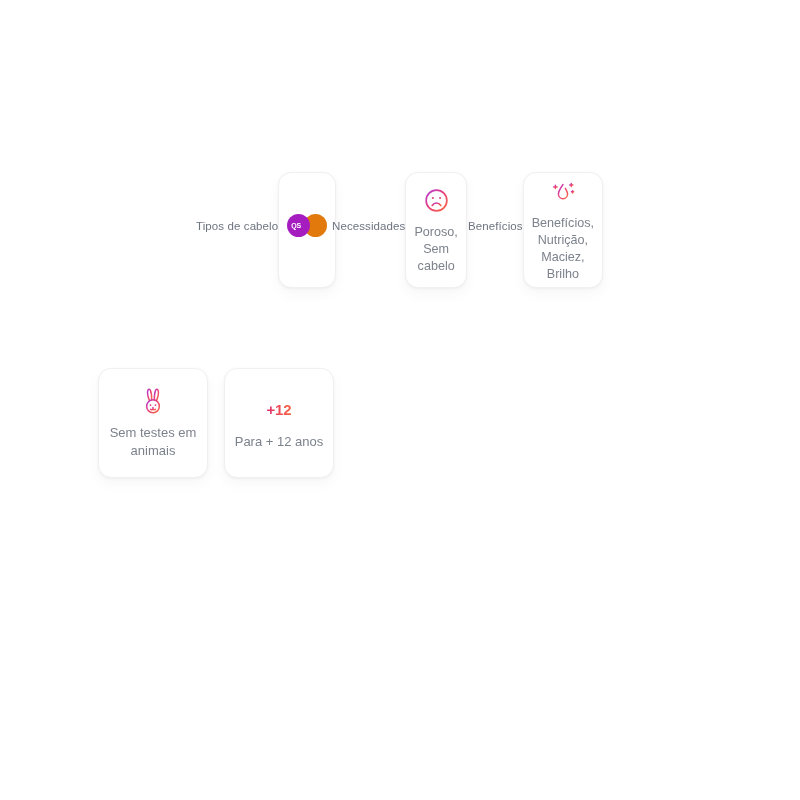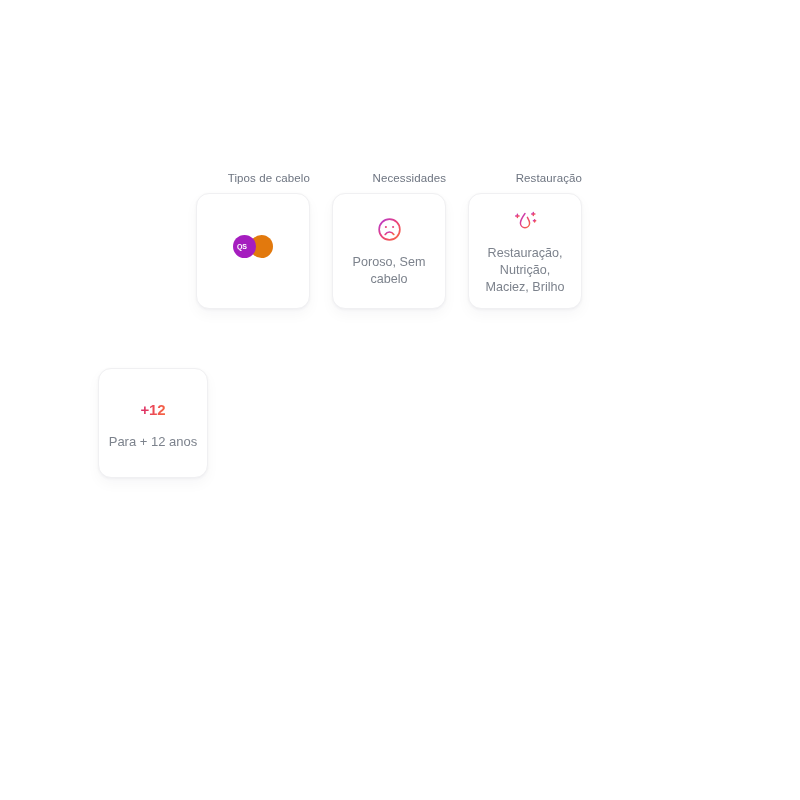--- a/index.html
+++ b/index.html
@@ -28,22 +28,21 @@
   .category-row {
     position: absolute;
     left: 196px;
     top: 172px;
     display: flex;
     gap: 22px;
     align-items: flex-start;
   }
   .category-col {
     display: flex;
-    flex-direction: column;
-    align-items: flex-end;
+    align-items: center;
     width: 114px;
   }
   .category-label {
     font-size: 11.5px;
     color: #6d7480;
     letter-spacing: 0.1px;
     margin-bottom: 9px;
     white-space: nowrap;
     text-align: center;
   }
@@ -182,39 +181,52 @@
             <circle cx="8.8" cy="9.8" r="0.95" fill="url(#gIcon)" stroke="none"></circle>
             <circle cx="15.2" cy="9.8" r="0.95" fill="url(#gIcon)" stroke="none"></circle>
             <path d="M8.2 16.4c1-1.5 2.3-2.2 3.8-2.2s2.8 0.7 3.8 2.2"></path>
           </svg>
         </div>
         <div class="card-text">Poroso, Sem cabelo</div>
       </div>
     </div>
 
     <div class="category-col">
-      <div class="category-label">Restauração</div>
+      <div class="category-label">Benefícios</div>
       <div class="card category-card">
         <div class="card-icon">
           <svg width="30" height="28" viewBox="0 0 30 28" fill="none" stroke="url(#gIcon)" stroke-width="1.45" stroke-linecap="round" stroke-linejoin="round">
             <path d="M15 6.5c0 0-4.6 6.4-4.6 9.6a4.6 4.6 0 0 0 9.2 0c0-1.6-1.1-3.9-2.2-5.8"></path>
             <path d="M7.4 7.2v3.4M5.7 8.9h3.4"></path>
             <path d="M23.3 5.4v3.2M21.7 7h3.2"></path>
             <path d="M24.6 12.6v2.3M23.4 13.7h2.3"></path>
           </svg>
         </div>
-        <div class="card-text">Restauração, Nutrição, Maciez, Brilho</div>
+        <div class="card-text">Benefícios, Nutrição, Maciez, Brilho</div>
       </div>
     </div>
   </div>
 
   <div class="badge-row">
 
 
 
+    <div class="card badge-card">
+      <div class="badge-icon">
+        <svg width="26" height="29" viewBox="0 0 24 28" fill="none" stroke="url(#gIcon)" stroke-width="1.45" stroke-linecap="round" stroke-linejoin="round">
+          <path d="M8.6 13.2C7.4 10 6.2 5.6 7 3.3c0.5-1.5 2-1.3 2.6 0.2 0.8 2 1.2 6 1.1 9.3"></path>
+          <path d="M15.4 13.2c1.2-3.2 2.4-7.6 1.6-9.9-0.5-1.5-2-1.3-2.6 0.2-0.8 2-1.2 6-1.1 9.3"></path>
+          <path d="M12 12.4c3.5 0 6.1 2.6 6.1 6.2 0 3.6-2.6 6.2-6.1 6.2s-6.1-2.6-6.1-6.2c0-3.6 2.6-6.2 6.1-6.2z"></path>
+          <circle cx="9.6" cy="17.6" r="0.85" fill="url(#gIcon)" stroke="none"></circle>
+          <circle cx="14.4" cy="17.6" r="0.85" fill="url(#gIcon)" stroke="none"></circle>
+          <path d="M12 19.8v1.5M12 21.3c-0.7 0.9-1.8 0.9-2.4 0.2M12 21.3c0.7 0.9 1.8 0.9 2.4 0.2"></path>
+        </svg>
+      </div>
+      <div class="badge-text">Sem testes em animais</div>
+    </div>
 
     <div class="card badge-card">
       <div class="badge-icon">
         <span class="badge-plus">+12</span>
       </div>
       <div class="badge-text">Para + 12 anos</div>
     </div>
 
 
   </div>

